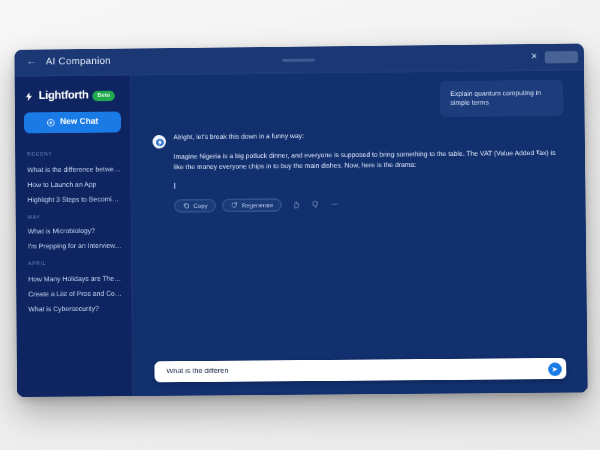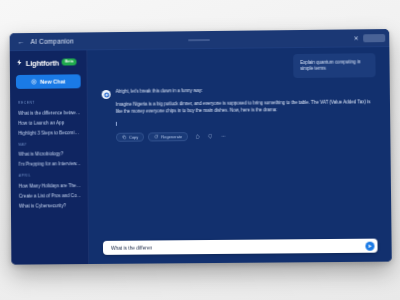--- a/index.html
+++ b/index.html
@@ -101,21 +101,21 @@
   #sidebar {
     width: 78px;
     background: #0f2561;
     border-right: 1px solid rgba(140,175,235,.10);
     padding: 6px 0 0 0;
     display: flex;
     flex-direction: column;
   }
   .brand {
     display: flex;
-    align-items: flex-start;
+    align-items: flex-end;
     gap: 3px;
     padding: 2px 6px 0 6px;
     margin-bottom: 7px;
   }
   .brand-mark { width: 7px; height: 7px; flex: 0 0 auto; }
   .brand-name {
     color: #ffffff;
     font-size: 7.5px;
     font-weight: 700;
     letter-spacing: -.2px;

